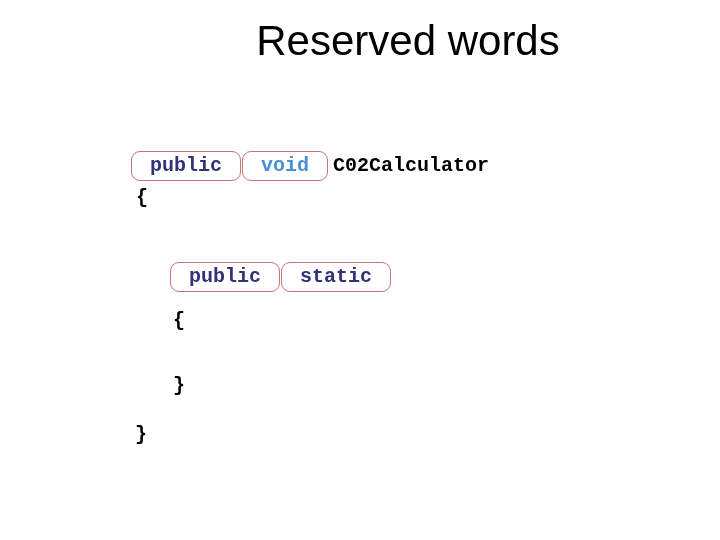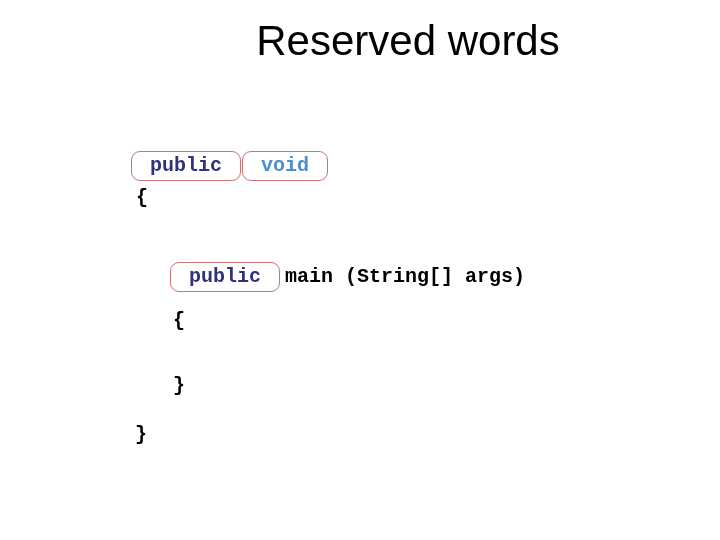--- a/index.html
+++ b/index.html
@@ -73,29 +73,30 @@
 </head>
 <body>
 
 <div class="slide">
 
   <h1 class="title">Reserved words</h1>
 
   <div class="code-row" id="row-class-decl">
     <span class="kw-box"><span class="kw-dark">public</span></span>
     <span class="kw-box"><span class="kw-light">void</span></span>
+    <span class="code-plain">C02Calculator</span>
   </div>
 
   <div class="code-row" id="row-class-open">
     <span class="brace">{</span>
   </div>
 
   <div class="code-row" id="row-method-decl">
     <span class="kw-box"><span class="kw-dark">public</span></span>
-    <span class="code-plain">main (String[] args)</span>
+    <span class="kw-box"><span class="kw-dark">static</span></span>
   </div>
 
   <div class="code-row" id="row-method-open">
     <span class="brace">{</span>
   </div>
 
   <div class="code-row" id="row-method-close">
     <span class="brace">}</span>
   </div>
 

